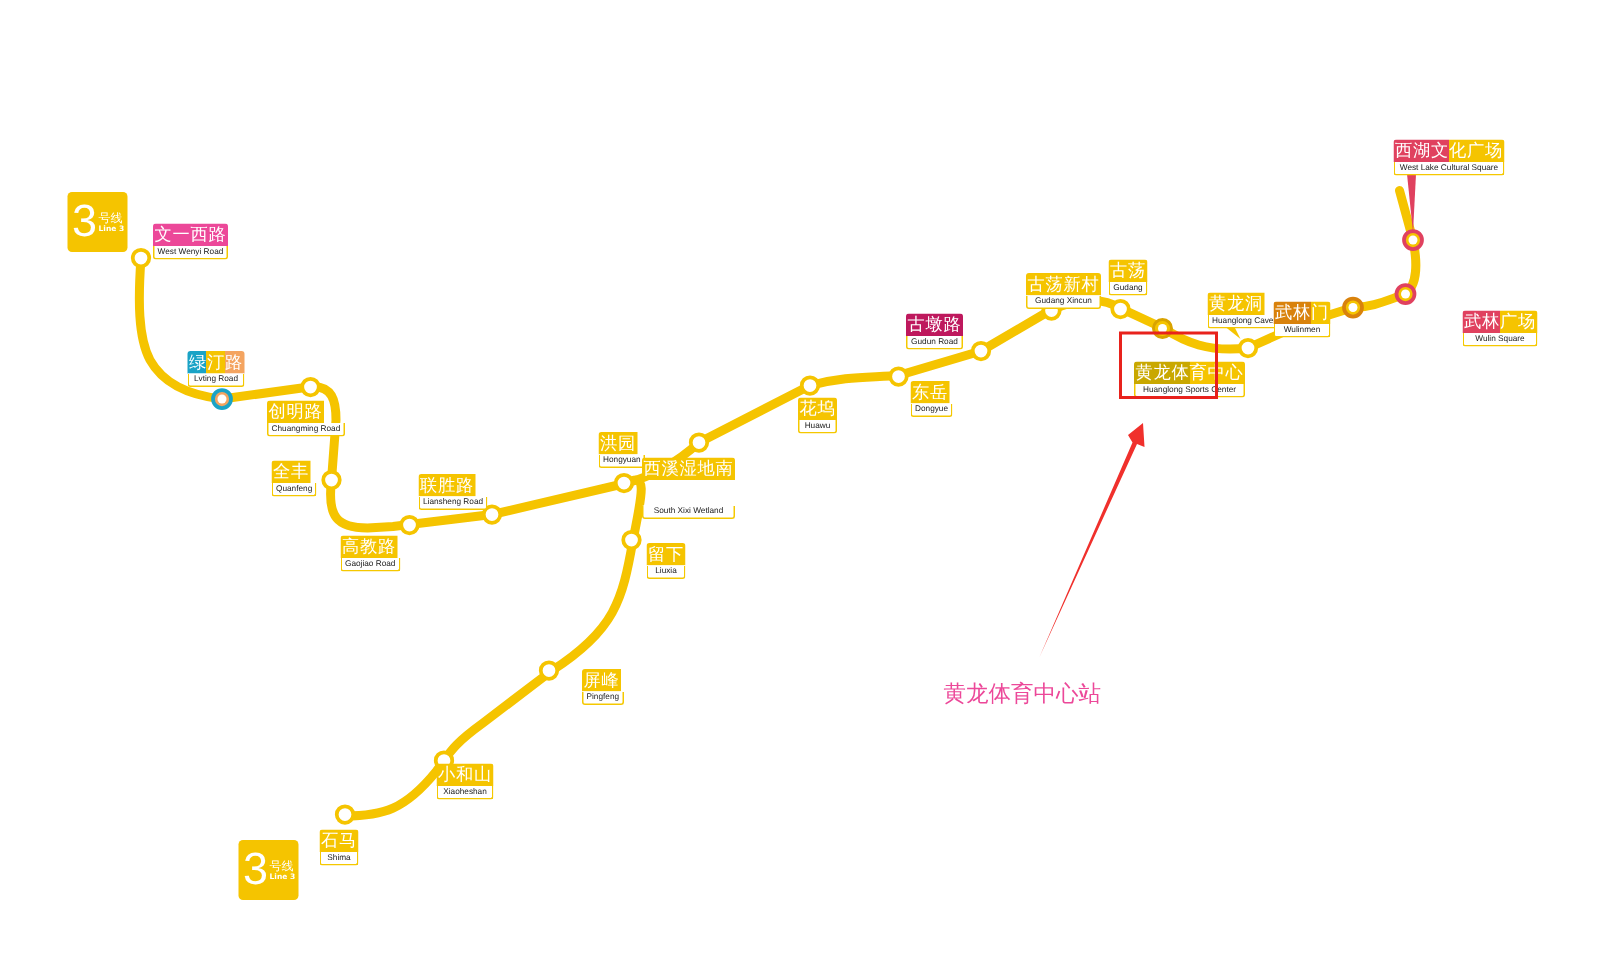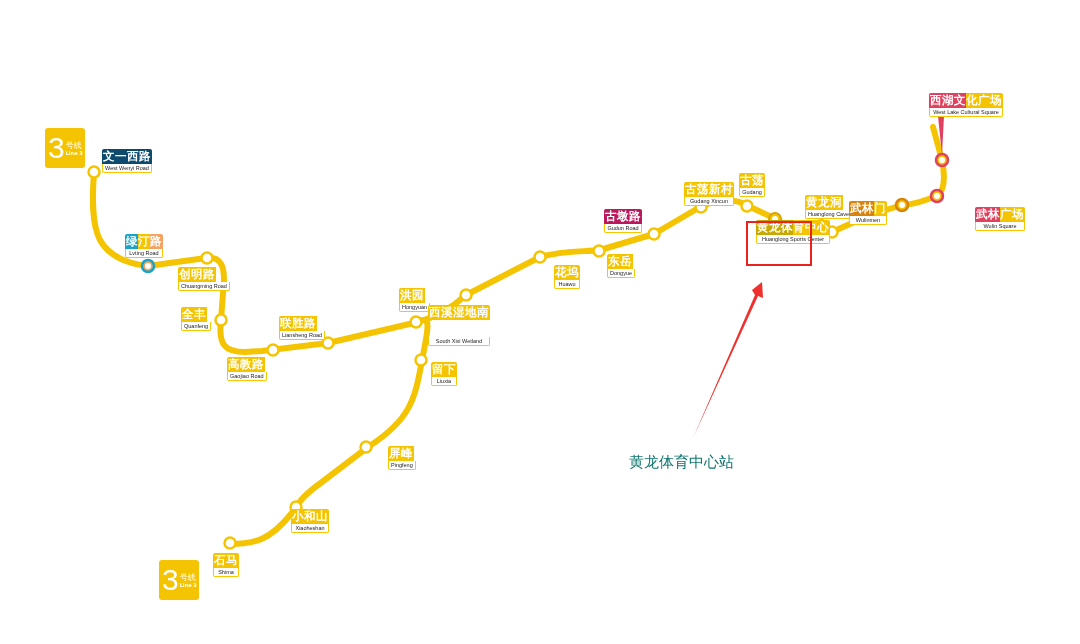--- a/index.html
+++ b/index.html
@@ -1,31 +1,31 @@
 <!DOCTYPE html>
 <html><head>
   <meta charset="utf-8">
   <style>
     html, body { margin: 0; padding: 0; background: #ffffff; }
     body { width: 1080px; height: 644px; position: relative; overflow: hidden;
            font-family: "DejaVu Sans", "Liberation Sans", sans-serif; }
     #map { position: absolute; left: 0; top: 0; width: 1080px; height: 644px; }
     .label { position: absolute; display: flex; flex-direction: column; align-items: stretch; }
-    .zh { display: flex; border-radius: 2px 2px 0 0; overflow: hidden; font-weight: bold; }
+    .zh { display: flex; border-radius: 2px 2px 0 0; overflow: hidden; }
     .zh span { color: #ffffff; font-size: 11.5px; line-height: 15px; padding: 0 1px; white-space: nowrap; letter-spacing: 0.5px; }
     .en { background: #ffffff; border: 1px solid #f5c800; border-top: none; color: #222; font-size: 5.5px; line-height: 8px;
           text-align: center; white-space: nowrap; padding: 0 2px; border-radius: 0 0 2px 2px; font-family: "Liberation Sans", sans-serif; }
     .line-badge { position: absolute; width: 40px; height: 40px; background: #f5c400; border-radius: 3px; color: #fff;
                   display: flex; align-items: center; justify-content: flex-start; padding-left: 3px; box-sizing: border-box; }
     .line-badge .num { font-size: 30px; font-family: "Liberation Sans", sans-serif; line-height: 30px; }
     .line-badge .txt { display: flex; flex-direction: column; margin-left: 1px; }
     .line-badge .txt .a { font-size: 8px; line-height: 9px; }
     .line-badge .txt .b { font-size: 5px; line-height: 6px; font-weight: bold; }
     .hl-box { position: absolute; border: 2px solid #e8221c; box-sizing: border-box; }
-    .caption { position: absolute; color: #0f766e; font-size: 15px; white-space: nowrap; }
+    .caption { position: absolute; color: #ec4899; font-size: 15px; white-space: nowrap; }
   </style>
 </head>
 <body>
 
 <div id="map">
   <svg width="1080" height="644" viewBox="0 0 1080 644">
     <g fill="none" stroke="#f5c400" stroke-width="6" stroke-linecap="round" stroke-linejoin="round">
 
       <path d="M94 172 C 92 200, 92 225, 100 240 C 110 258, 130 264, 148 266 L 206 258 C 222 256, 224 268, 224 280 L 221 320 C 218 345, 225 352, 245 352 L 262 351 L 328 343 L 418 322"></path>
 
@@ -96,21 +96,21 @@
     <span class="num">3</span>
     <span class="txt">
         <span class="a">号线</span>
         <span class="b">Line 3</span>
       </span>
   </div>
 
   
   <div class="label" style="left:102px;top:149px;">
     <div class="zh">
-        <span style="background:#0c4a6e">文一西路</span>
+        <span style="background:#ec4899">文一西路</span>
       </div>
     <div class="en">West Wenyi Road</div>
   </div>
   <div class="label" style="left:125px;top:234px;">
     <div class="zh" style="background:linear-gradient(90deg,#1aa3c6 0 33%,#f5c400 33% 66%,#f4a460 66%)">
         <span>绿汀路</span>
       </div>
     <div class="en">Lvting Road</div>
   </div>
   <div class="label" style="left:178px;top:267px;">
@@ -142,21 +142,21 @@
         <span style="background:#f5c400">洪园</span>
       </div>
     <div class="en">Hongyuan</div>
   </div>
   <div class="label" style="left:428px;top:305px;gap:17px;">
     <div class="zh">
         <span style="background:#f5c400">西溪湿地南</span>
       </div>
     <div class="en">South Xixi Wetland</div>
   </div>
-  <div class="label" style="left:554px;top:265px;">
+  <div class="label" style="left:532px;top:265px;">
     <div class="zh">
         <span style="background:#f5c400">花坞</span>
       </div>
     <div class="en">Huawu</div>
   </div>
   <div class="label" style="left:607px;top:254px;">
     <div class="zh">
         <span style="background:#f5c400">东岳</span>
       </div>
     <div class="en">Dongyue</div>
@@ -172,21 +172,21 @@
         <span style="background:#f5c400">古荡新村</span>
       </div>
     <div class="en">Gudang Xincun</div>
   </div>
   <div class="label" style="left:739px;top:173px;">
     <div class="zh">
         <span style="background:#f5c400">古荡</span>
       </div>
     <div class="en">Gudang</div>
   </div>
-  <div class="label" style="left:756px;top:220px;">
+  <div class="label" style="left:756px;top:241px;">
     <div class="zh">
         <span style="background:linear-gradient(90deg,#c9a800 0 50%,#f5c400 50%)">黄龙体育中心</span>
       </div>
     <div class="en">Huanglong Sports Center</div>
   </div>
   <div class="label" style="left:805px;top:195px;">
     <div class="zh">
         <span style="background:#f5c400">黄龙洞</span>
       </div>
     <div class="en">Huanglong Cave</div>

